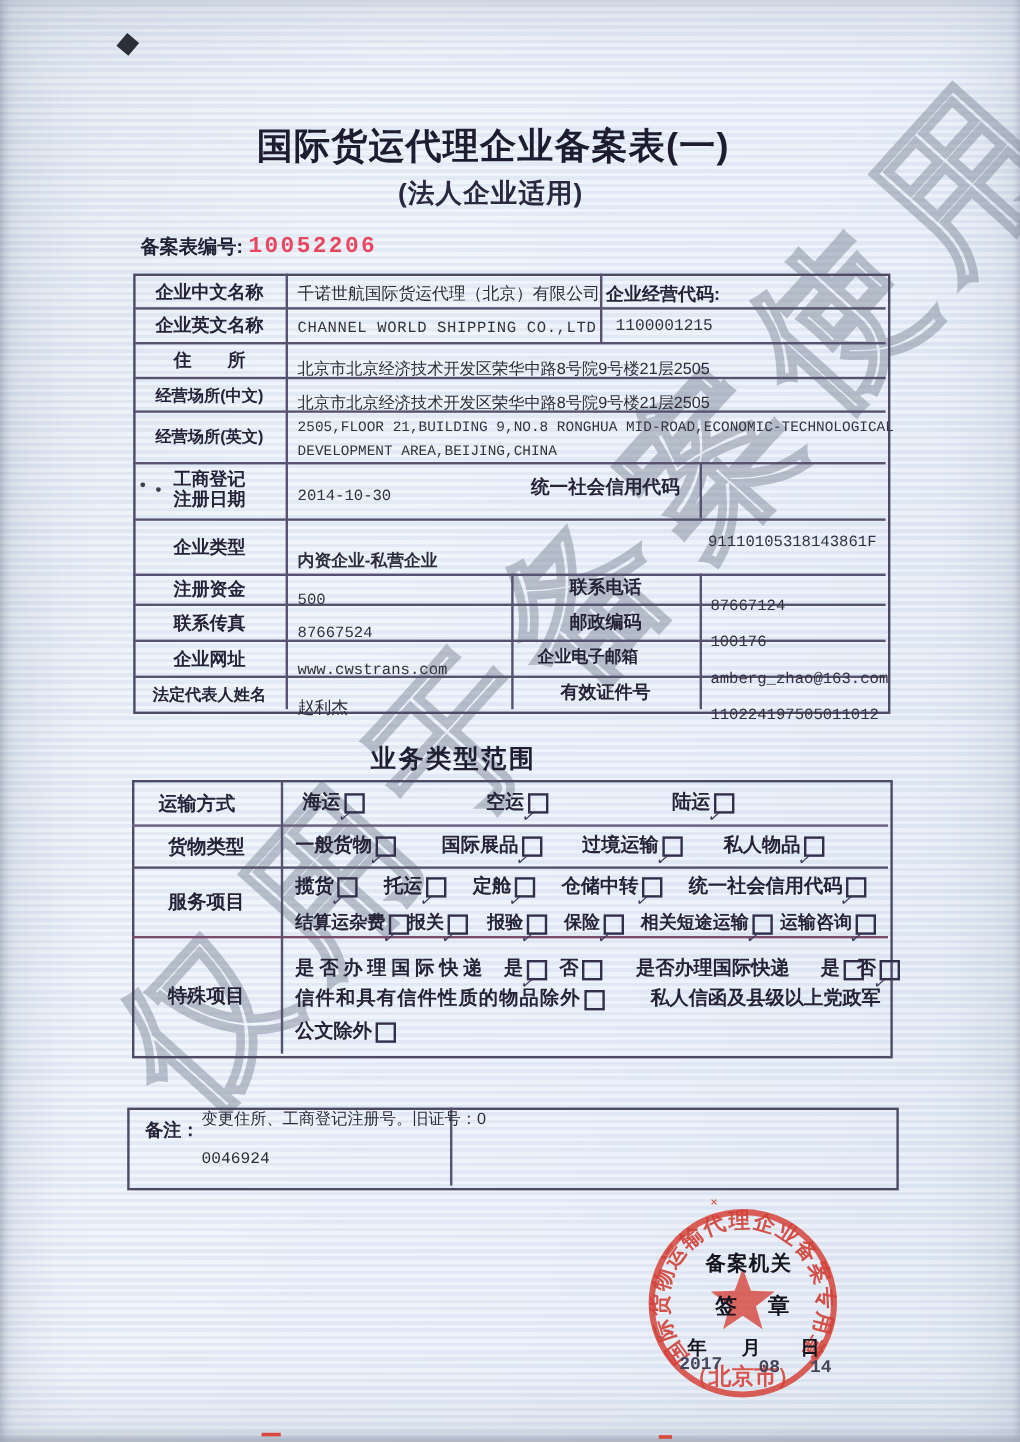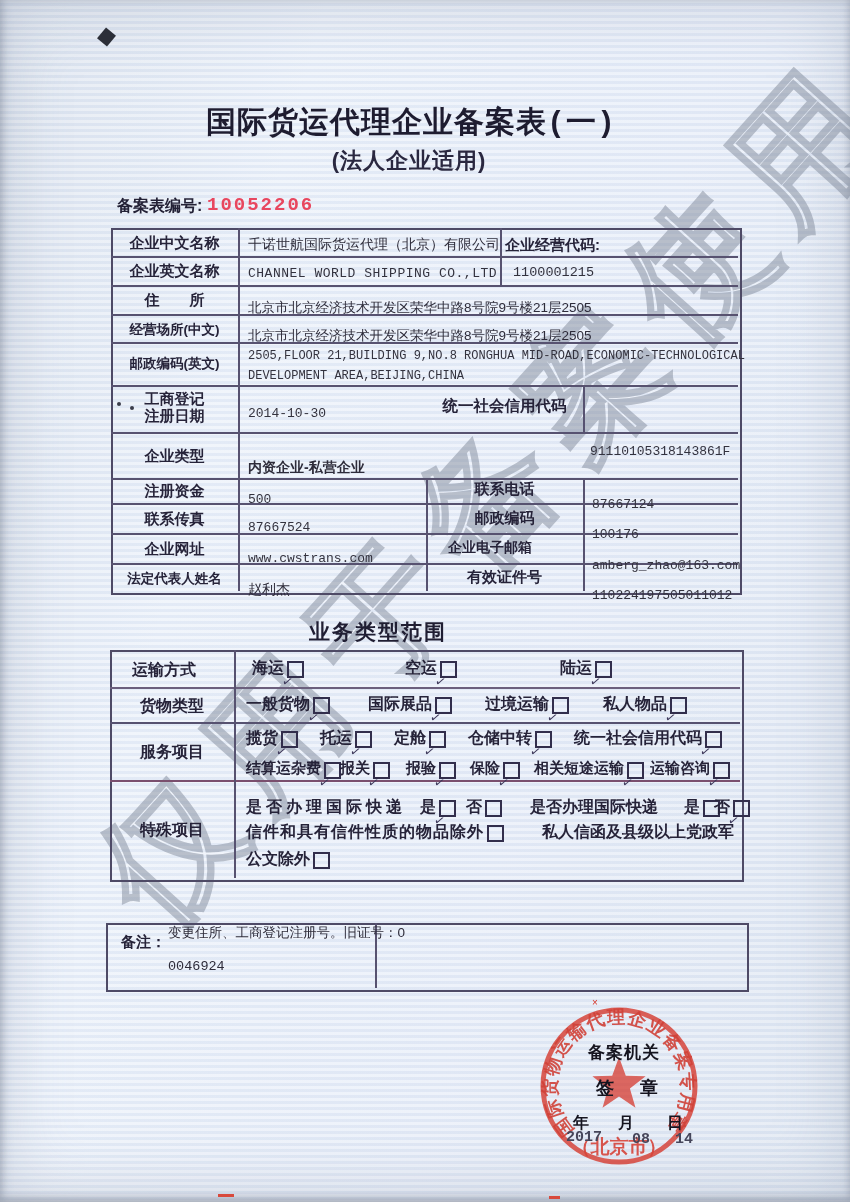--- a/index.html
+++ b/index.html
@@ -5,21 +5,21 @@
   html,body{margin:0;padding:0;}
   body{width:850px;height:1202px;overflow:hidden;background:#cfd5de;font-family:"Liberation Sans","DejaVu Sans",sans-serif;}
   .page{position:relative;width:850px;height:1202px;
     background:
       repeating-linear-gradient(to bottom, rgba(255,255,255,.28) 0 3px, rgba(198,211,233,.22) 3px 6px),
       linear-gradient(105deg,#dde4ee 0%,#ebf1fa 28%,#e7edf8 62%,#dee6f1 100%);
     box-shadow: inset 0 0 70px rgba(110,122,148,.28), inset 0 -4px 8px rgba(90,95,110,.35), inset 4px 0 10px rgba(140,150,170,.25);
     overflow:hidden;}
   .abs{position:absolute;}
   
-  .title{font-size:30px;font-weight:900;color:#1e1c30;letter-spacing:1px;white-space:nowrap;font-family:Liberation Mono, monospace;}
+  .title{font-size:30px;font-weight:900;color:#1e1c30;letter-spacing:1px;white-space:nowrap;}
   .subtitle{font-size:22px;font-weight:700;color:#2a2840;letter-spacing:1px;white-space:nowrap;}
   .formno-lbl{font-size:16px;font-weight:800;color:#232136;}
   .formno-val{font-size:19px;font-weight:700;color:#e8475f;font-family:"Liberation Mono","DejaVu Sans Mono",monospace;letter-spacing:2px;}
   .lbl{font-size:15px;font-weight:800;color:#262339;text-align:center;white-space:nowrap;}
   .val{font-size:14px;color:#2e2c3a;white-space:nowrap;}
   .mono{font-family:"Liberation Mono","DejaVu Sans Mono",monospace;font-size:13px;color:#33323e;white-space:nowrap;}
   .sect-title{font-size:21px;font-weight:900;color:#201e33;letter-spacing:2px;white-space:nowrap;}
   
   .hline{position:absolute;height:2px;background:#575270;}
   .vline{position:absolute;width:2px;background:#575270;}
@@ -66,21 +66,21 @@
   <div class="vline" style="left:238px;top:228px;height:363px;"></div>
   <div class="vline" style="left:500px;top:228px;height:57px;"></div>
   <div class="vline" style="left:583px;top:385px;height:47px;"></div>
   <div class="vline" style="left:426px;top:478px;height:113px;"></div>
   <div class="vline" style="left:583px;top:478px;height:113px;"></div>
 
   <div class="abs lbl" style="left:111px;top:234px;width:127px;">企业中文名称</div>
   <div class="abs lbl" style="left:111px;top:262px;width:127px;">企业英文名称</div>
   <div class="abs lbl" style="left:111px;top:291px;width:127px;">住　　所</div>
   <div class="abs lbl" style="left:111px;top:321px;width:127px;font-size:13.5px;">经营场所(中文)</div>
-  <div class="abs lbl" style="left:111px;top:355px;width:127px;font-size:13.5px;">邮政编码(英文)</div>
+  <div class="abs lbl" style="left:111px;top:355px;width:127px;font-size:13.5px;">经营场所(英文)</div>
   <div class="abs lbl" style="left:111px;top:390px;width:127px;">工商登记</div>
   <div class="abs lbl" style="left:111px;top:407px;width:127px;">注册日期</div>
   <div class="abs lbl" style="left:111px;top:447px;width:127px;">企业类型</div>
   <div class="abs lbl" style="left:111px;top:482px;width:127px;">注册资金</div>
   <div class="abs lbl" style="left:111px;top:510px;width:127px;">联系传真</div>
   <div class="abs lbl" style="left:111px;top:540px;width:127px;">企业网址</div>
   <div class="abs lbl" style="left:111px;top:570px;width:127px;font-size:13.5px;">法定代表人姓名</div>
 
   <div class="abs lbl" style="left:426px;top:396px;width:157px;font-size:15.5px;">统一社会信用代码</div>
   <div class="abs lbl" style="left:426px;top:480px;width:157px;">联系电话</div>

